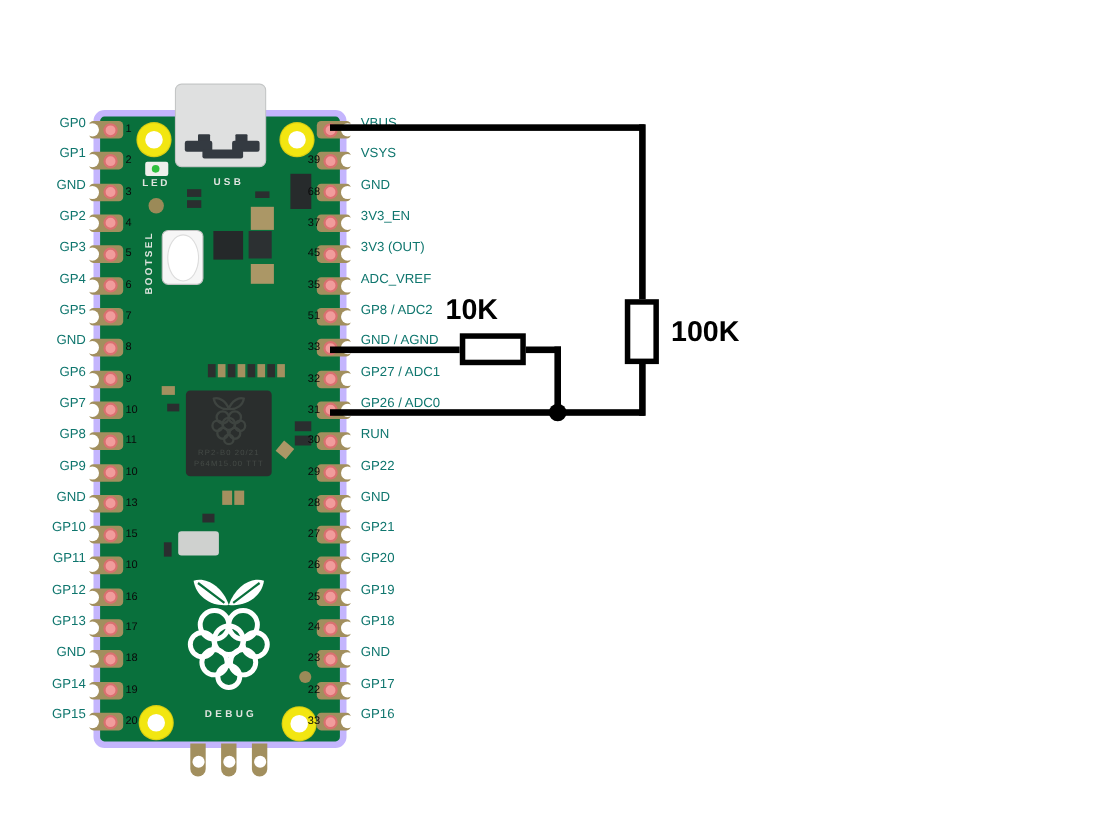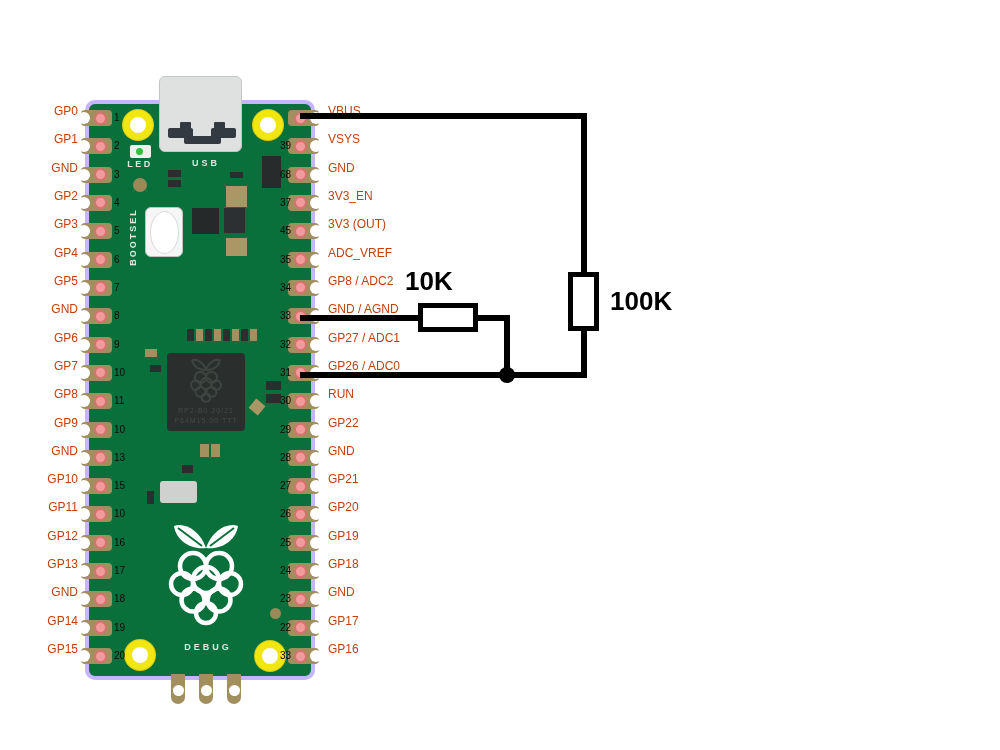--- a/index.html
+++ b/index.html
@@ -2,21 +2,21 @@
 <html><head>
 <meta charset="utf-8">
 <style>
   html,body{margin:0;padding:0;background:#fff;}
   #stage{position:relative;width:1000px;height:750px;background:#fff;overflow:hidden;
          font-family:"Liberation Sans",sans-serif;}
   .abs{position:absolute;}
 
   
   #board{position:absolute;left:85px;top:100px;width:230px;height:580px;
-         background:#09703c;border:4px solid #c4b5fd;border-radius:10px;box-sizing:border-box;}
+         background:#09703c;border:6px solid #c4b5fd;border-radius:10px;box-sizing:border-box;}
 
   .mount{position:absolute;width:30px;height:30px;border-radius:50%;
          background:#fff;border:7px solid #f2e611;box-sizing:border-box;
          box-shadow:0 0 0 1px #d8cc12;}
 
   
   .cmp{position:absolute;}
 
   
   .pin-row{position:absolute;left:0;top:0;width:1000px;height:0;}
@@ -27,21 +27,21 @@
   .notch{position:absolute;top:2px;width:12px;height:12px;border-radius:50%;background:#fff;}
   .pin-row.left  .notch{left:-3px;}
   .pin-row.right .notch{right:-3px;}
   .hole{position:absolute;top:1.5px;width:13px;height:13px;border-radius:50%;
         background:#f19c9c;border:2.5px solid #da7070;box-sizing:border-box;}
   .pin-row.left  .hole{left:13px;}
   .pin-row.right .hole{left:6px;}
   .pin-num{position:absolute;top:-6px;font:400 10px/12px "Liberation Sans",sans-serif;color:#0a0a0a;}
   .pin-row.left  .pin-num{left:114px;}
   .pin-row.right .pin-num{left:264px;width:27px;text-align:right;}
-  .pin-label{position:absolute;top:-15px;font:400 12px/16px "Liberation Sans",sans-serif;color:#c2410c;}
+  .pin-label{position:absolute;top:-15px;font:400 12px/16px "Liberation Sans",sans-serif;color:#0f766e;}
   .pin-row.left  .pin-label{left:0;width:78px;text-align:right;}
   .pin-row.right .pin-label{left:328px;width:120px;text-align:left;}
 
   
   .silk{position:absolute;color:#dfe4df;font:700 9px/10px "Liberation Sans",sans-serif;
         letter-spacing:2.5px;text-align:center;}
 
   
   .wire{position:absolute;background:#000;}
   .resistor{position:absolute;background:#fff;border:5px solid #000;box-sizing:border-box;}
@@ -364,21 +364,21 @@
       <div class="hole"></div>
     </div>
     <div class="pin-num">35</div>
     <div class="pin-label">ADC_VREF</div>
   </div>
       <div class="pin-row right" style="top: 287.92px;">
     <div class="pad">
       <div class="notch"></div>
       <div class="hole"></div>
     </div>
-    <div class="pin-num">34</div>
+    <div class="pin-num">51</div>
     <div class="pin-label">GP8 / ADC2</div>
   </div>
       <div class="pin-row right" style="top: 316.24px;">
     <div class="pad">
       <div class="notch"></div>
       <div class="hole"></div>
     </div>
     <div class="pin-num">33</div>
     <div class="pin-label">GND / AGND</div>
   </div>

